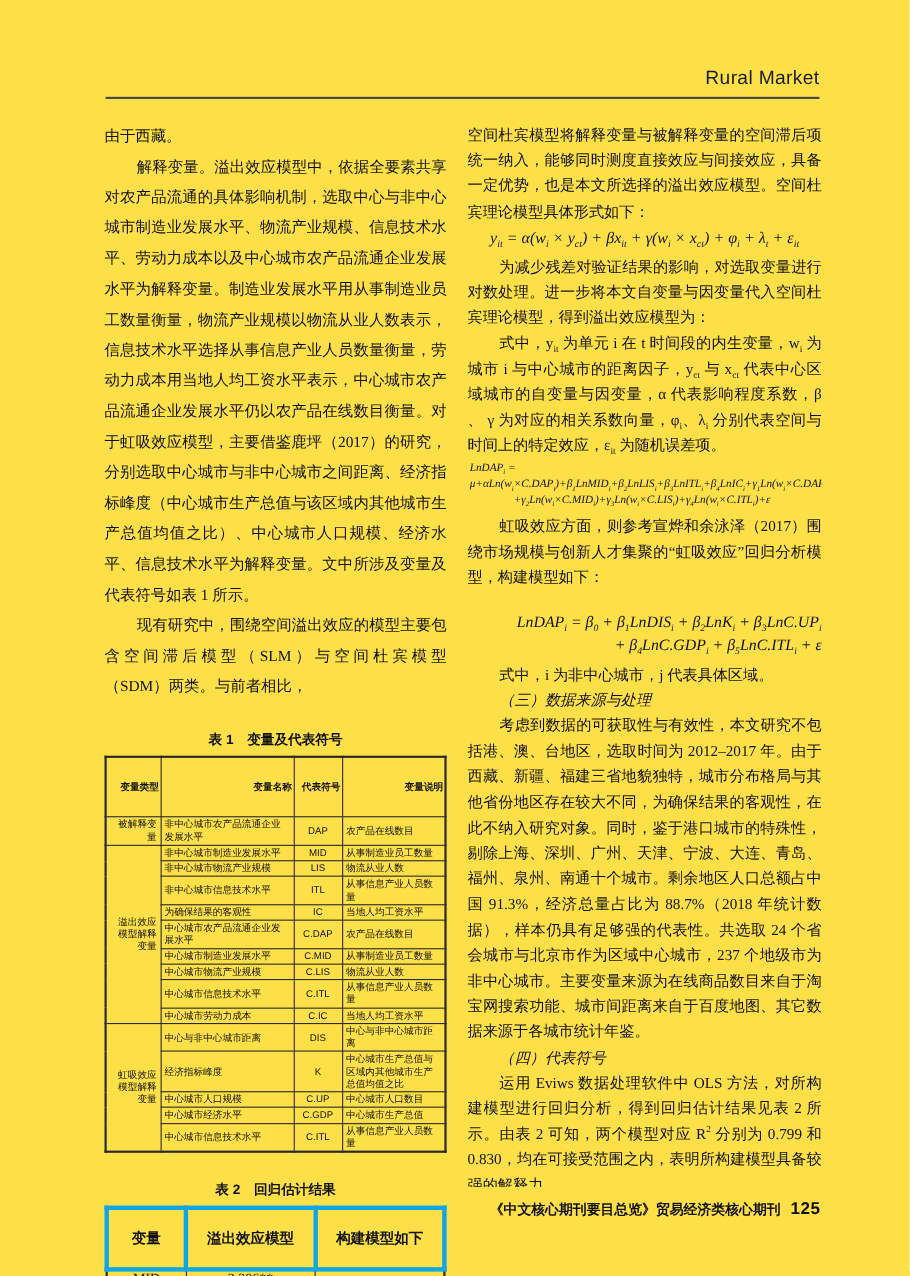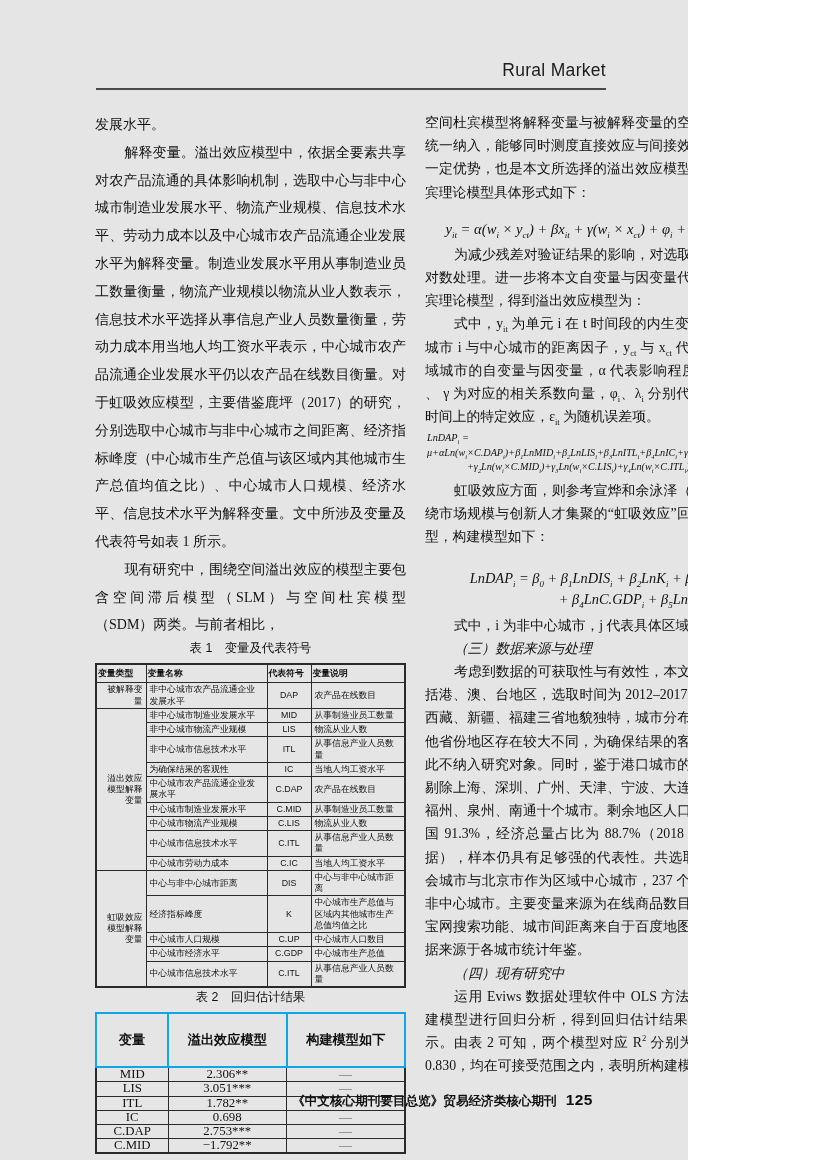--- a/index.html
+++ b/index.html
@@ -1,75 +1,75 @@
 <!DOCTYPE html>
 <html><head>
 <meta charset="utf-8">
 <style>
   html,body{margin:0;padding:0;background:#ffffff;}
-  .page{position:relative;width:688px;height:1160px;background:#e5e5e5;overflow:hidden;
+  .page{position:relative;width:827px;height:1160px;background:#fde047;overflow:hidden;
         font-family:"Liberation Serif","DejaVu Serif",serif;color:#141414;}
   
   .journal-name{position:absolute;top:60px;right:82px;font-family:"Liberation Sans","DejaVu Sans",sans-serif;
         font-size:17.5px;letter-spacing:.3px;color:#1c1c1c;}
   .header-rule{position:absolute;top:88px;left:96px;right:82px;border-top:2px solid #4a4a4a;height:0;}
   
   .columns{position:absolute;top:111px;left:95px;width:652px;display:flex;gap:19px;}
   .col-left{width:311px;}
   .col-right{width:322px;height:968px;overflow:hidden;}
   p.body{margin:0;text-align:justify;color:#111;}
   .col-left p.body{font-size:14px;line-height:27.8px;}
   .col-right p.body{font-size:13.8px;line-height:23.2px;}
   .indent{text-indent:2.1em;}
   .kaiti{font-style:italic;}
   sub{font-size:62%;line-height:0;}
   sup{font-size:62%;line-height:0;}
   
-  .formula{font-style:italic;text-align:center;font-size:14.6px;line-height:24px;margin:13px 0 2px;color:#111;}
+  .formula{font-style:italic;text-align:center;font-size:14.6px;line-height:24px;margin:1px 0 2px;color:#111;}
   .formula-small{font-style:italic;font-size:10.2px;line-height:14.5px;margin:3px 0 4px 2px;text-align:left;color:#111;}
   .formula-small .l2{padding-left:40px;}
   .formula-mid{font-style:italic;font-size:14.4px;line-height:21.5px;text-align:right;margin:19px 0 3px;color:#111;}
   
-  .tcaption{font-family:"Liberation Sans","DejaVu Sans",sans-serif;font-weight:normal;font-size:12.4px;
-        text-align:center;margin:1px 0 6px;color:#101010;}
+  .tcaption{font-family:"Liberation Sans","DejaVu Sans",sans-serif;font-weight:bold;font-size:12.4px;
+        text-align:center;margin:25px 0 6px;color:#101010;}
   
   table.vars{width:100%;border-collapse:collapse;border:2px solid #2a2a2a;
         font-family:"Liberation Sans","DejaVu Sans",sans-serif;font-size:8.8px;color:#111;table-layout:fixed;}
   table.vars th,table.vars td{border:1px solid #2a2a2a;padding:1px 3px;line-height:1.28;vertical-align:middle;}
-  table.vars th{font-weight:bold;text-align:left;padding:3px 1px;}
+  table.vars th{font-weight:bold;text-align:right;padding:21px 1px;}
   table.vars col.cg{width:50px;} table.vars col.c0{width:121px;}
   table.vars col.c1{width:44px;} table.vars col.c2{width:auto;}
   .gtype{text-align:right;}
   .t1c1{text-align:center;}
   .t1c0,.t1c2{text-align:left;}
   
   table.reg{width:100%;border-collapse:collapse;border:2px solid #2a2a2a;
         font-family:"Liberation Serif","DejaVu Serif",serif;font-size:12.8px;color:#111;table-layout:fixed;}
-  table.reg th{font-weight:bold;border:2px solid #0ea5e9;padding:17px 2px;text-align:center;font-size:13.2px;}
+  table.reg th{font-weight:bold;border:4px solid #0ea5e9;padding:17px 2px;text-align:center;font-size:13.2px;}
   table.reg td{border:1px solid #2a2a2a;padding:0 2px;text-align:center;height:13.2px;line-height:13.2px;}
   table.reg col.c0{width:72px;}
   td.dash{color:#6f6f6f;}
   
-  .footer{position:absolute;top:1091px;right:95px;font-family:"Liberation Sans","DejaVu Sans",sans-serif;
+  .footer{position:absolute;top:1091px;right:81px;font-family:"Liberation Sans","DejaVu Sans",sans-serif;
         font-weight:bold;color:#101010;display:flex;align-items:baseline;gap:9px;}
   .footer .info{font-size:12.6px;}
   .footer .pageno{font-size:15.5px;letter-spacing:.5px;}
 </style>
 </head>
 <body>
 
 <div class="page">
 
   <div class="journal-name">Rural Market</div>
   <div class="header-rule"></div>
 
   <div class="columns">
 
     <div class="col-left">
-      <p class="body">发展水平。</p>
+      <p class="body">由于西藏。</p>
       <p class="body indent">解释变量。溢出效应模型中，依据全要素共享对农产品流通的具体影响机制，选取中心与非中心城市制造业发展水平、物流产业规模、信息技术水平、劳动力成本以及中心城市农产品流通企业发展水平为解释变量。制造业发展水平用从事制造业员工数量衡量，物流产业规模以物流从业人数表示，信息技术水平选择从事信息产业人员数量衡量，劳动力成本用当地人均工资水平表示，中心城市农产品流通企业发展水平仍以农产品在线数目衡量。对于虹吸效应模型，主要借鉴鹿坪（2017）的研究，分别选取中心城市与非中心城市之间距离、经济指标峰度（中心城市生产总值与该区域内其他城市生产总值均值之比）、中心城市人口规模、经济水平、信息技术水平为解释变量。文中所涉及变量及代表符号如表 1 所示。</p>
       <p class="body indent">现有研究中，围绕空间溢出效应的模型主要包含空间滞后模型（SLM）与空间杜宾模型（SDM）两类。与前者相比，</p>
 
       <div class="tcaption">表 1　变量及代表符号</div>
       <table class="vars">
         <colgroup>
             <col class="cg">
             <col class="c0">
             <col class="c1">
             <col class="c2">
@@ -220,21 +220,21 @@
         <div class="l2">+γ<sub>2</sub>Ln(w<sub>i</sub>×C.MID<sub>i</sub>)+γ<sub>3</sub>Ln(w<sub>i</sub>×C.LIS<sub>i</sub>)+γ<sub>4</sub>Ln(w<sub>i</sub>×C.ITL<sub>i</sub>)+ε</div>
       </div>
       <p class="body indent">虹吸效应方面，则参考宣烨和余泳泽（2017）围绕市场规模与创新人才集聚的“虹吸效应”回归分析模型，构建模型如下：</p>
       <div class="formula-mid">
         <div>LnDAP<sub>i</sub> = β<sub>0</sub> + β<sub>1</sub>LnDIS<sub>i</sub> + β<sub>2</sub>LnK<sub>i</sub> + β<sub>3</sub>LnC.UP<sub>i</sub></div>
         <div>+ β<sub>4</sub>LnC.GDP<sub>i</sub> + β<sub>5</sub>LnC.ITL<sub>i</sub> + ε</div>
       </div>
       <p class="body indent">式中，i 为非中心城市，j 代表具体区域。</p>
       <p class="body indent kaiti">（三）数据来源与处理</p>
       <p class="body indent">考虑到数据的可获取性与有效性，本文研究不包括港、澳、台地区，选取时间为 2012–2017 年。由于西藏、新疆、福建三省地貌独特，城市分布格局与其他省份地区存在较大不同，为确保结果的客观性，在此不纳入研究对象。同时，鉴于港口城市的特殊性，剔除上海、深圳、广州、天津、宁波、大连、青岛、福州、泉州、南通十个城市。剩余地区人口总额占中国 91.3%，经济总量占比为 88.7%（2018 年统计数据），样本仍具有足够强的代表性。共选取 24 个省会城市与北京市作为区域中心城市，237 个地级市为非中心城市。主要变量来源为在线商品数目来自于淘宝网搜索功能、城市间距离来自于百度地图、其它数据来源于各城市统计年鉴。</p>
-      <p class="body indent kaiti">（四）现有研究中</p>
+      <p class="body indent kaiti">（四）代表符号</p>
       <p class="body indent">运用 Eviws 数据处理软件中 OLS 方法，对所构建模型进行回归分析，得到回归估计结果见表 2 所示。由表 2 可知，两个模型对应 R<sup>2</sup> 分别为 0.799 和 0.830，均在可接受范围之内，表明所构建模型具备较强的解释力。</p>
       <p class="body indent">在溢出效应模型中，C.DAP 对应相关系数为 2.753，并通过 1% 统计水平下的显著性检验，表明农产品流通业空间集聚具有明显的直接溢出效应，即能够带动附近区域该产业的发展，导致这一现象发生的原因可能是农产品流通业空间集聚能够对其他地区该行业的发展产生示</p>
     </div>
 
   </div>
 
   <div class="footer">
     <span class="info">《中文核心期刊要目总览》贸易经济类核心期刊</span>
     <span class="pageno">125</span>
   </div>

